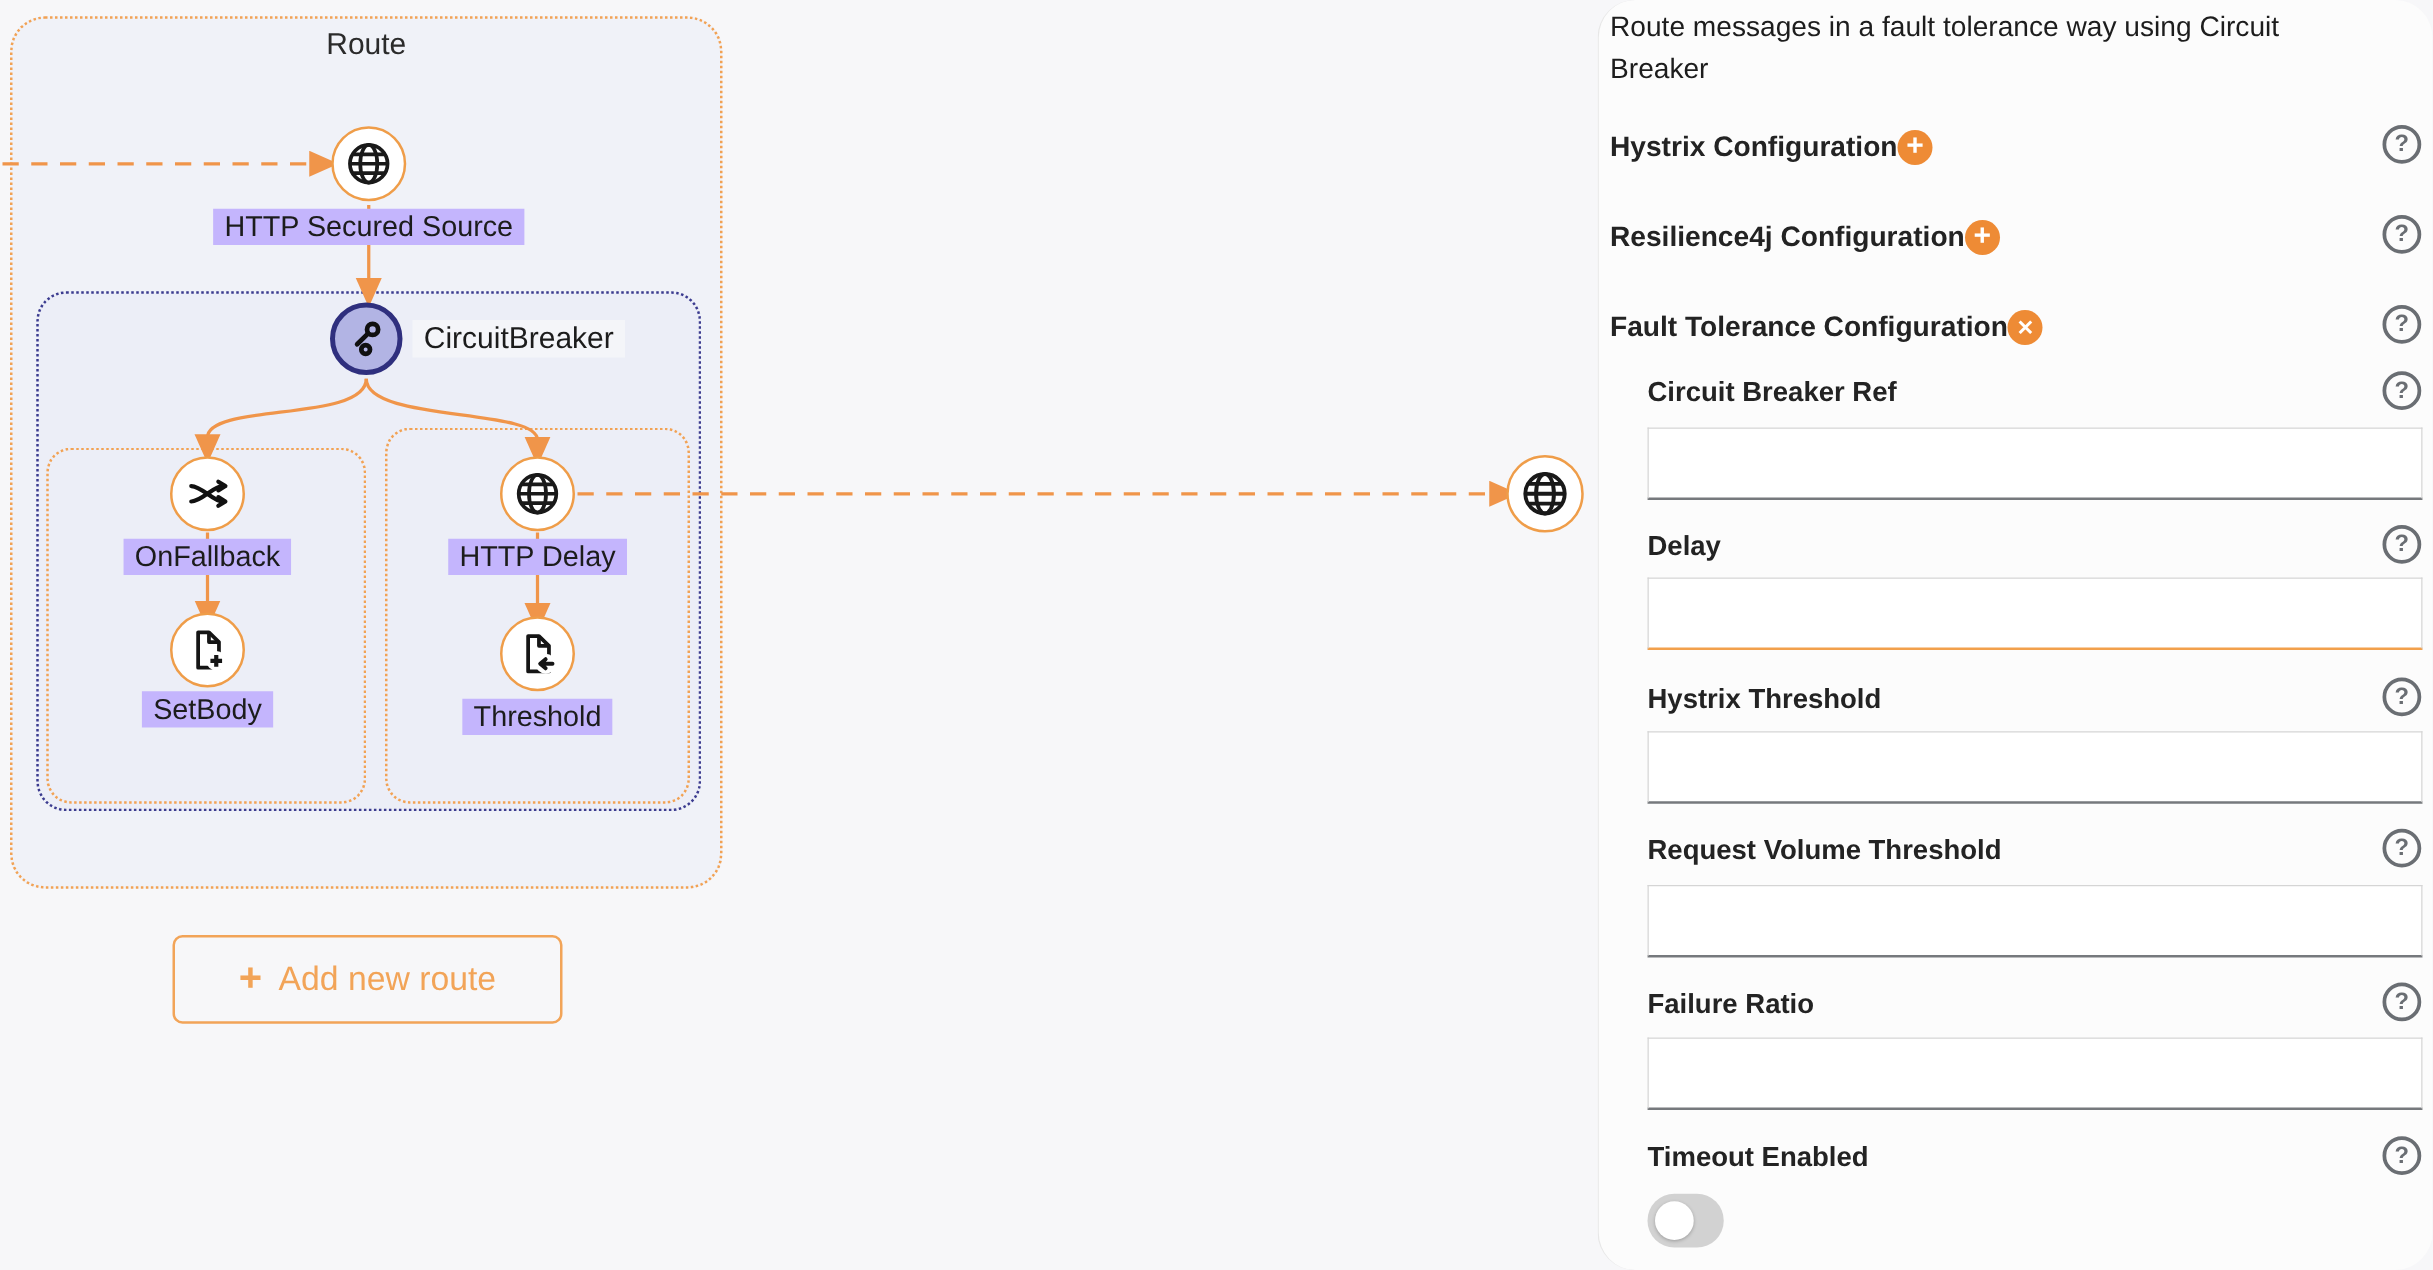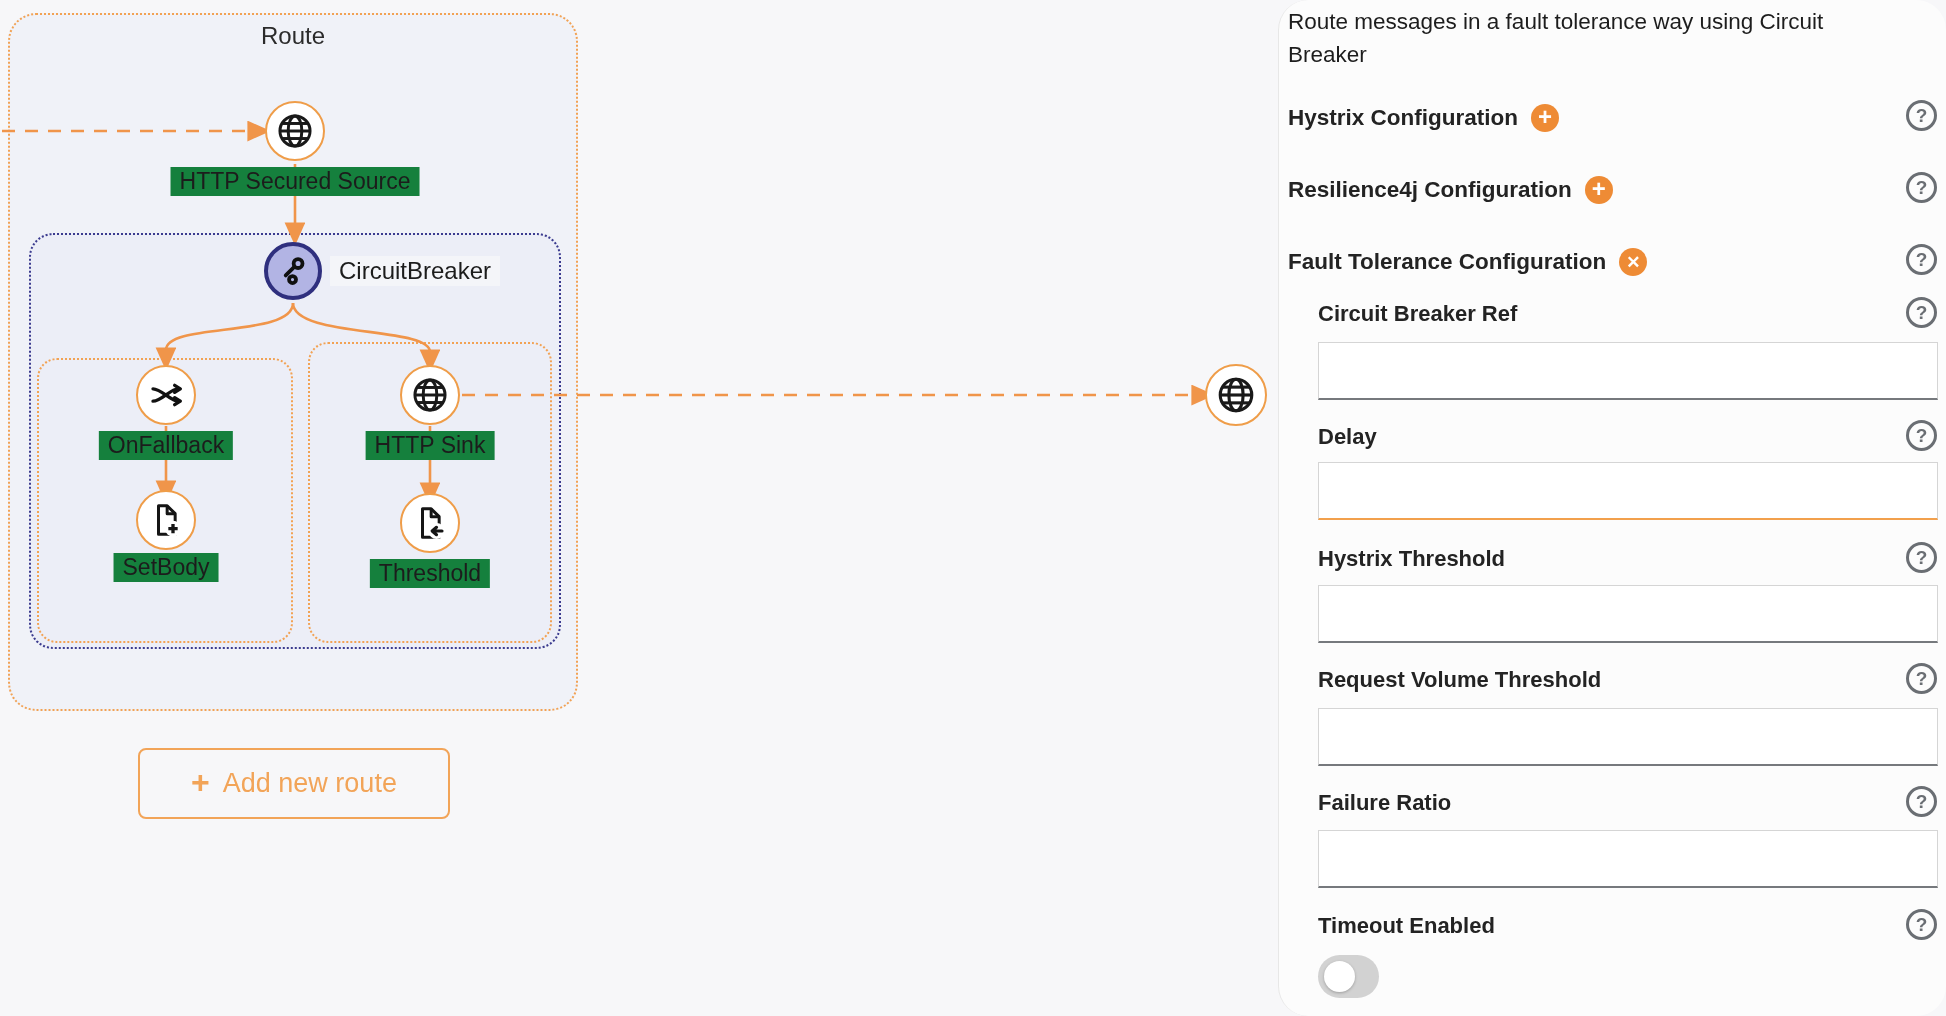--- a/index.html
+++ b/index.html
@@ -20,35 +20,35 @@
   .edges { position:absolute; left:0; top:0; width:1278px; height:1016px; z-index:2; pointer-events:none; }
 
   .node { position:absolute; width:60px; height:60px; border-radius:50%;
     background:#ffffff; border:2.5px solid #ef9d49; display:flex;
     align-items:center; justify-content:center; z-index:3; }
   .node.cb { width:58px; height:58px; border:4px solid #2f2f7e; background:#b2b4e4; }
 
   .canvas-title { position:absolute; left:8px; top:22px; width:570px; text-align:center;
     font-size:24px; color:#2b2b2b; z-index:3; }
   .node-label { position:absolute; transform:translateX(-50%); white-space:nowrap;
-    font-size:23px; color:#1c1c1c; background:#15803d; padding:1px 9px; z-index:3; }
+    font-size:23px; color:#1c1c1c; background:#c4b5fd; padding:1px 9px; z-index:3; }
   .node-label.bold { transform:none; font-weight:normal; font-size:24px; background:#f4f5f9; }
 
   .add-route-btn { position:absolute; left:138px; top:748px; width:312px; height:71px;
     border:2px solid #f2a458; border-radius:8px; background:transparent; color:#f2a458;
     font-size:27px; font-family:"Liberation Sans",sans-serif; display:flex; align-items:center;
     justify-content:center; gap:13px; cursor:pointer; z-index:3; }
   .add-route-btn .plus-glyph { font-size:32px; font-weight:bold; line-height:1; margin-top:-3px; }
 
   
   .panel { position:absolute; left:1278px; top:0; width:668px; height:1016px;
     background:#fcfcfc; border-left:1px solid #e7e7e7;border-radius:30px; }
   .panel .desc { position:absolute; left:9px; top:5px; width:600px;
     font-size:22.5px; line-height:33px; color:#1d1d1d; }
-  .section-header { position:absolute; left:9px; display:flex; align-items:center; gap:13px;
+  .section-header { position:absolute; left:9px; display:flex; align-items:center; 
     font-size:22.5px; font-weight:bold; color:#232323; }
   .field-label { position:absolute; left:39px; font-size:22px; font-weight:bold; color:#232323; }
   .help-icon { position:absolute; left:627px; width:31px; height:31px; border-radius:50%;
     border:3px solid #6a6e73; color:#6a6e73; font-size:19px; font-weight:bold;
     display:flex; align-items:center; justify-content:center; cursor:pointer; background:transparent; }
   .badge { width:28px; height:28px; border-radius:50%; background:#ee8b35; color:#ffffff;
     display:flex; align-items:center; justify-content:center; cursor:pointer; }
   .badge.plus { font-size:24px; font-weight:bold; line-height:1; padding-bottom:2px; }
   .badge.times { font-size:17px; font-weight:bold; line-height:1; }
   .text-input { position:absolute; left:39px; width:620px; height:58px; background:#ffffff;
@@ -135,21 +135,21 @@
 
     <div class="node" style="left:400px; top:365px;">
       <svg class="icon" width="42" height="42" viewBox="0 0 24 24" fill="none" stroke="#191919" stroke-width="1.7">
         <circle cx="12" cy="12" r="8.6"></circle>
           <ellipse cx="12" cy="12" rx="3.9" ry="8.6"></ellipse>
         <line x1="3.4" y1="12" x2="20.6" y2="12"></line>
           <line x1="4.9" y1="7.7" x2="19.1" y2="7.7"></line>
           <line x1="4.9" y1="16.3" x2="19.1" y2="16.3"></line>
       </svg>
     </div>
-    <div class="node-label" style="left:430px; top:431px;">HTTP Sink</div>
+    <div class="node-label" style="left:430px; top:431px;">HTTP Delay</div>
 
     <div class="node" style="left:400px; top:493px;">
       <svg class="icon" width="40" height="40" viewBox="0 0 24 24" fill="none" stroke="#151515" stroke-width="1.8" stroke-linejoin="round">
         <path d="M7.5 3.5 h5.2 l4.8 4.7 v12.3 h-10 z"></path>
         <path d="M12.7 3.5 v4.7 h4.8"></path>
         <circle cx="15.9" cy="16.8" r="4.8" fill="#ffffff" stroke="none"></circle>
         <path d="M19.2,16.8 H13.6 M15.9,14.6 L13.3,16.8 L15.9,19" stroke-width="1.9" stroke-linecap="round"></path>
       </svg>
     </div>
     <div class="node-label" style="left:430px; top:559px;">Threshold</div>

